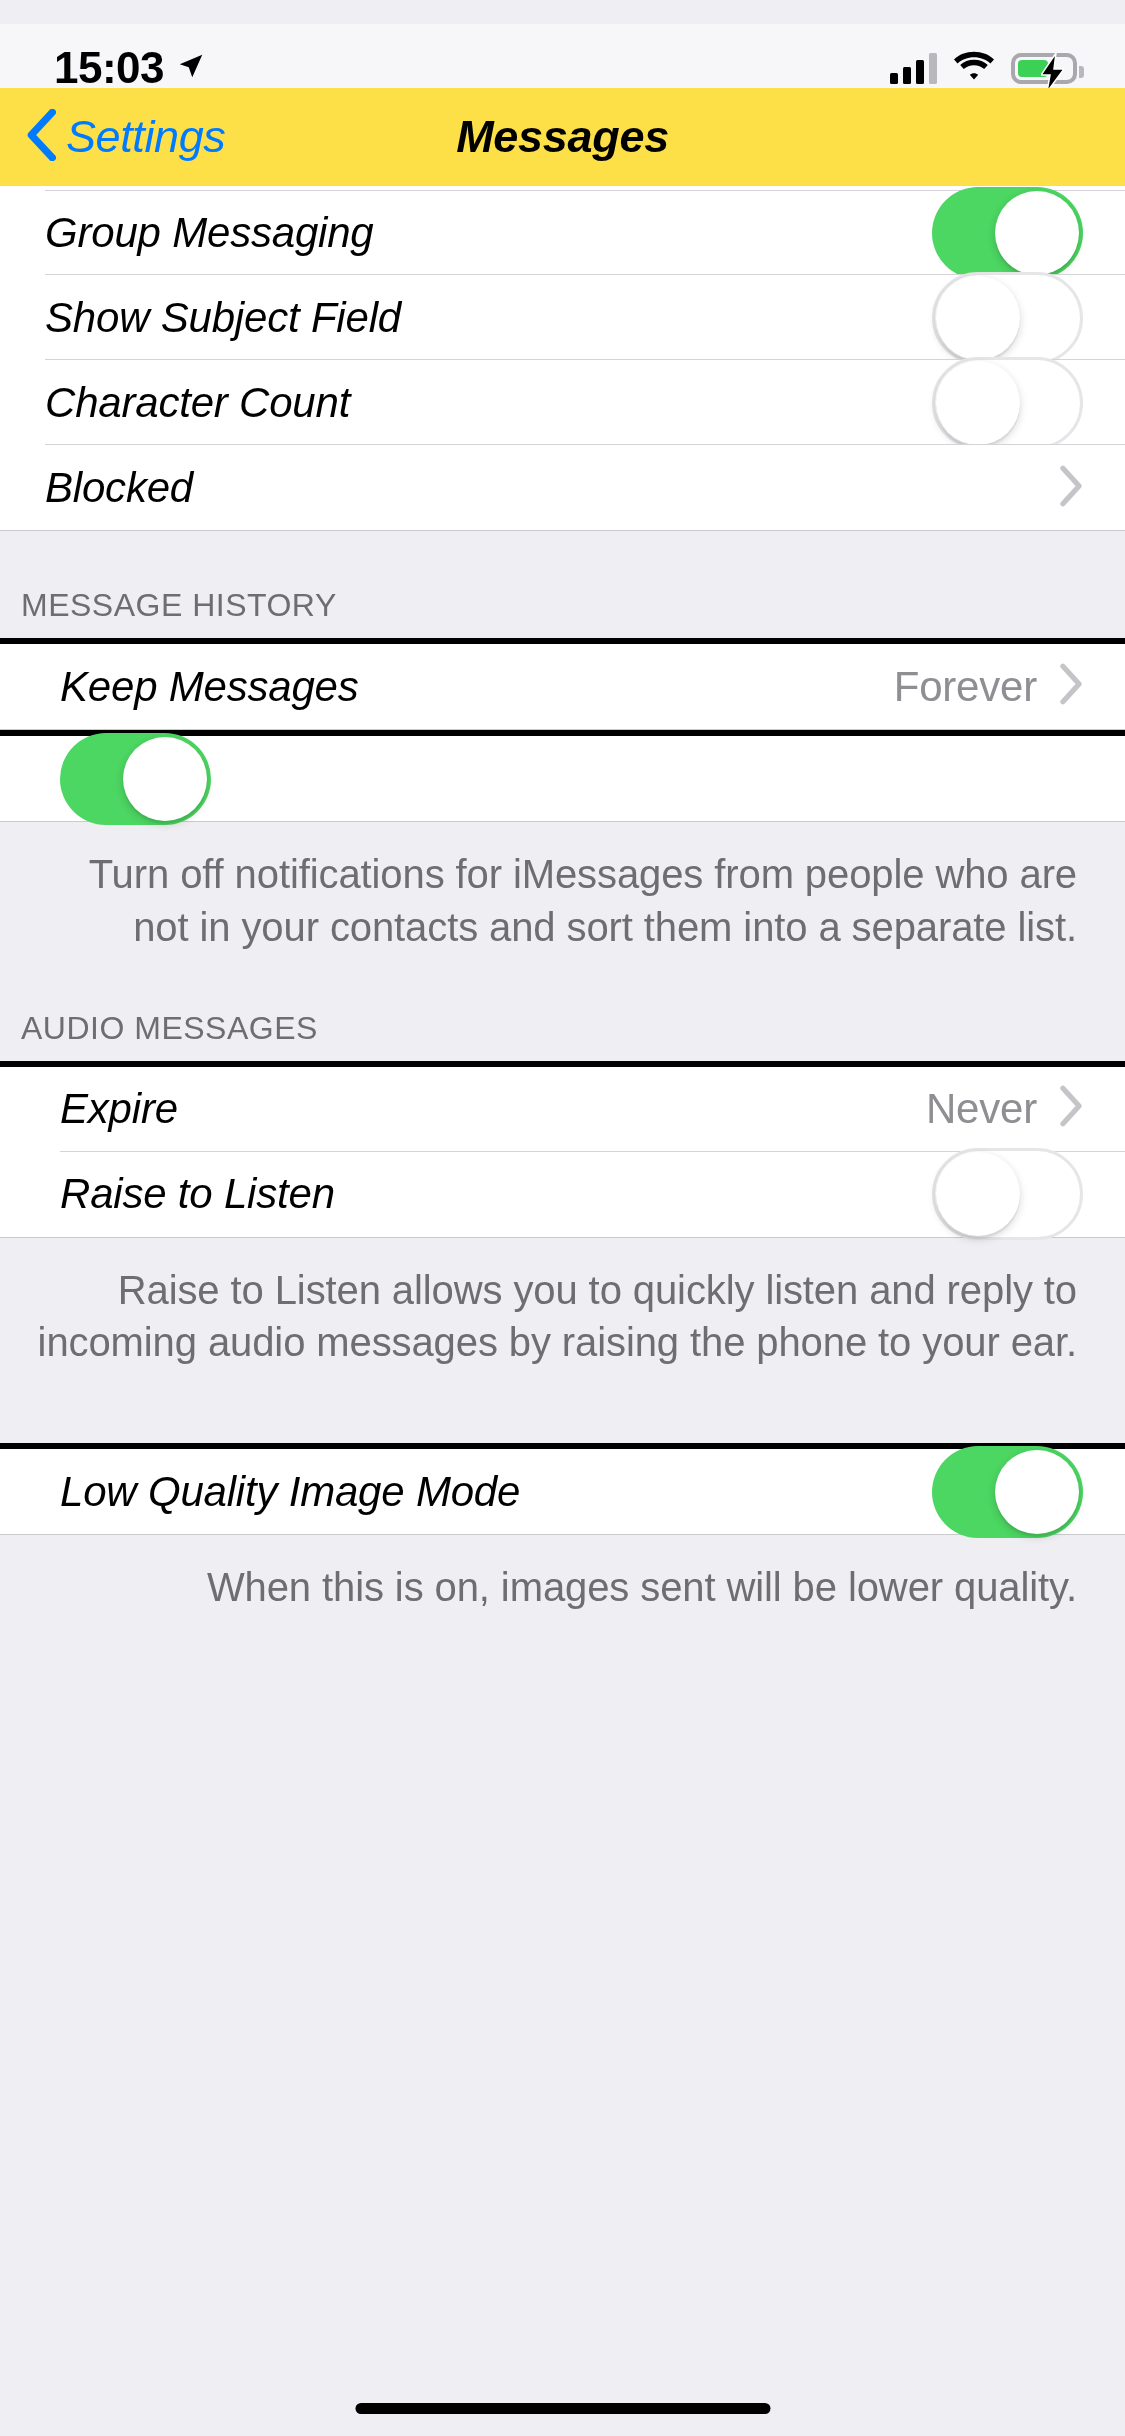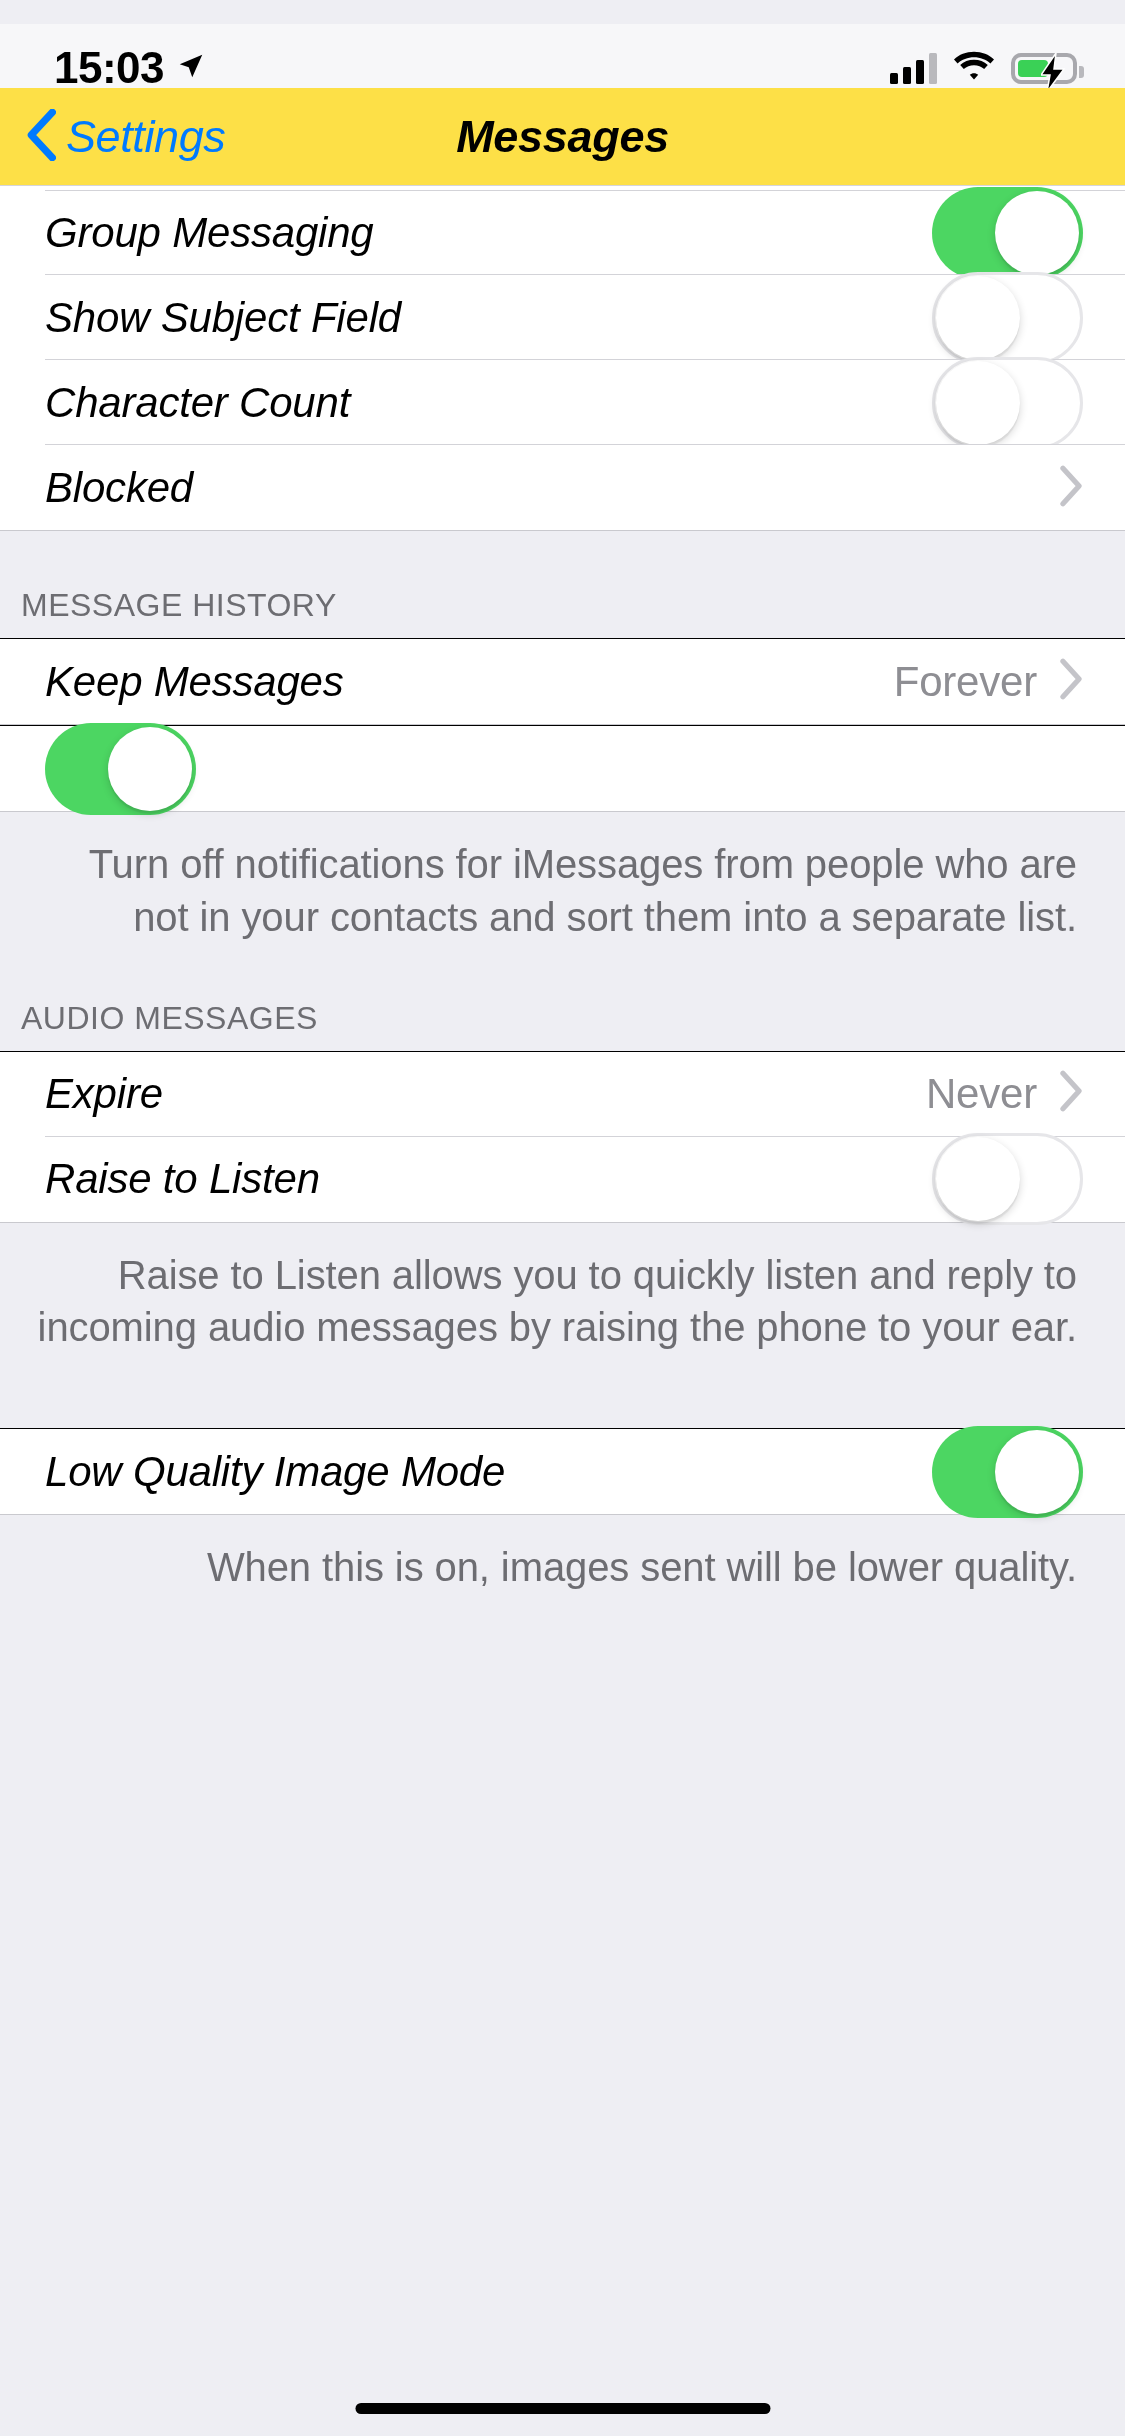--- a/index.html
+++ b/index.html
@@ -55,21 +55,21 @@
   .nav-title {
     width:100%; text-align:center;
     font-size:45px; font-weight:700; color:#000; letter-spacing:-0.3px;
   }
   .nav-hairline { position:absolute; bottom:0; left:0; width:100%; height:1px; background:#d5d5da; }
 
   
   .content { position:absolute; top:186px; left:0; width:1125px; height:2250px; background:#eeeef3; }
 
   .group { background:#ffffff; }
-  .group.top-hair { border-top:1px solid #000000; }
+  .group.top-hair { border-top:6px solid #000000;padding-left:15px; }
   .group.bot-hair { border-bottom:1px solid #c9c9ce; }
 
   .row {
     position:relative; height:85px;
     display:flex; align-items:center; justify-content:space-between;
     padding:0 42px 0 45px;
     background:#fff;
   }
   .row.sep:after {
     content:""; position:absolute; left:45px; right:0; bottom:0; height:1px; background:#d3d3d8;

